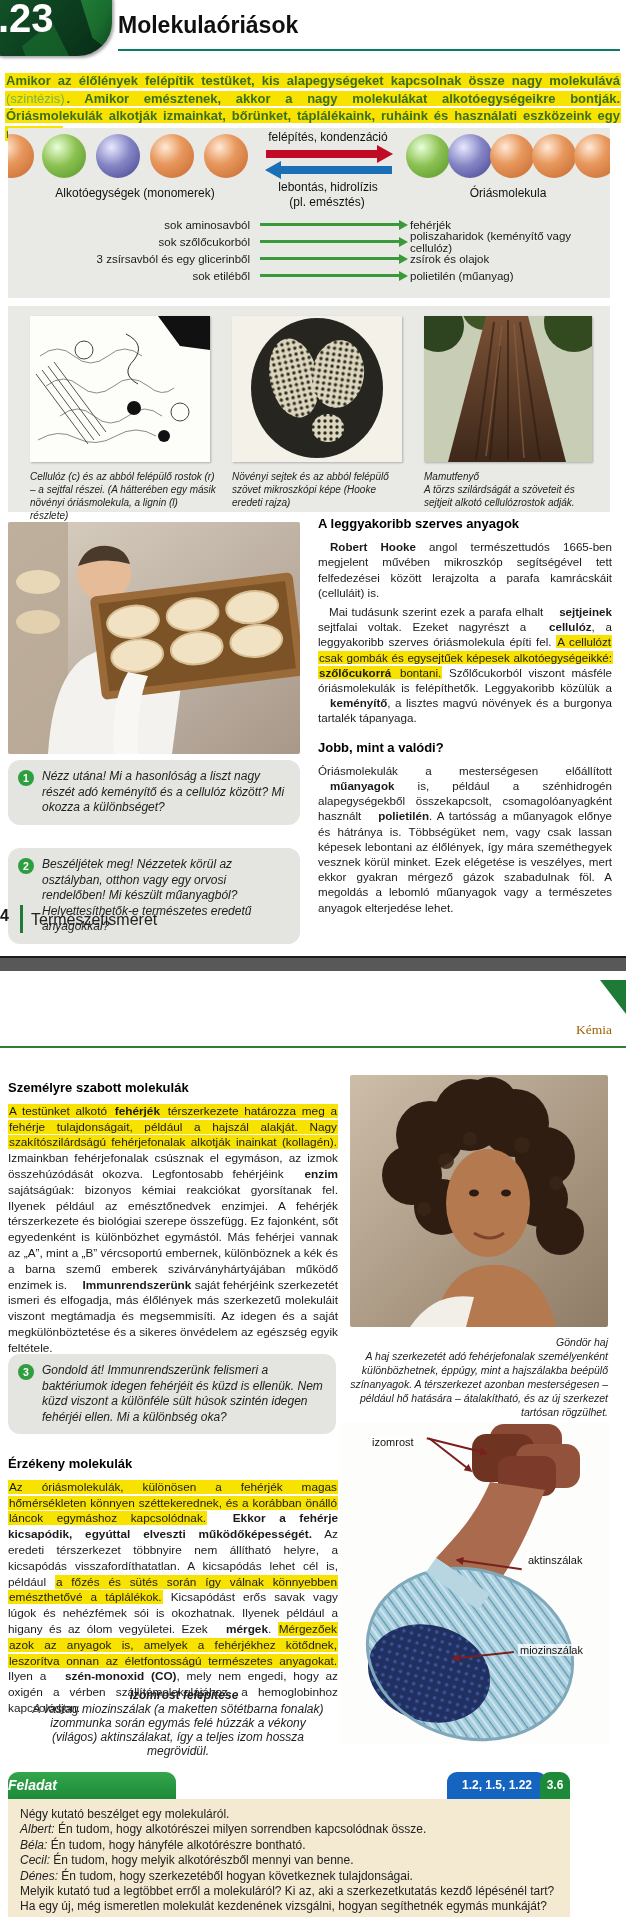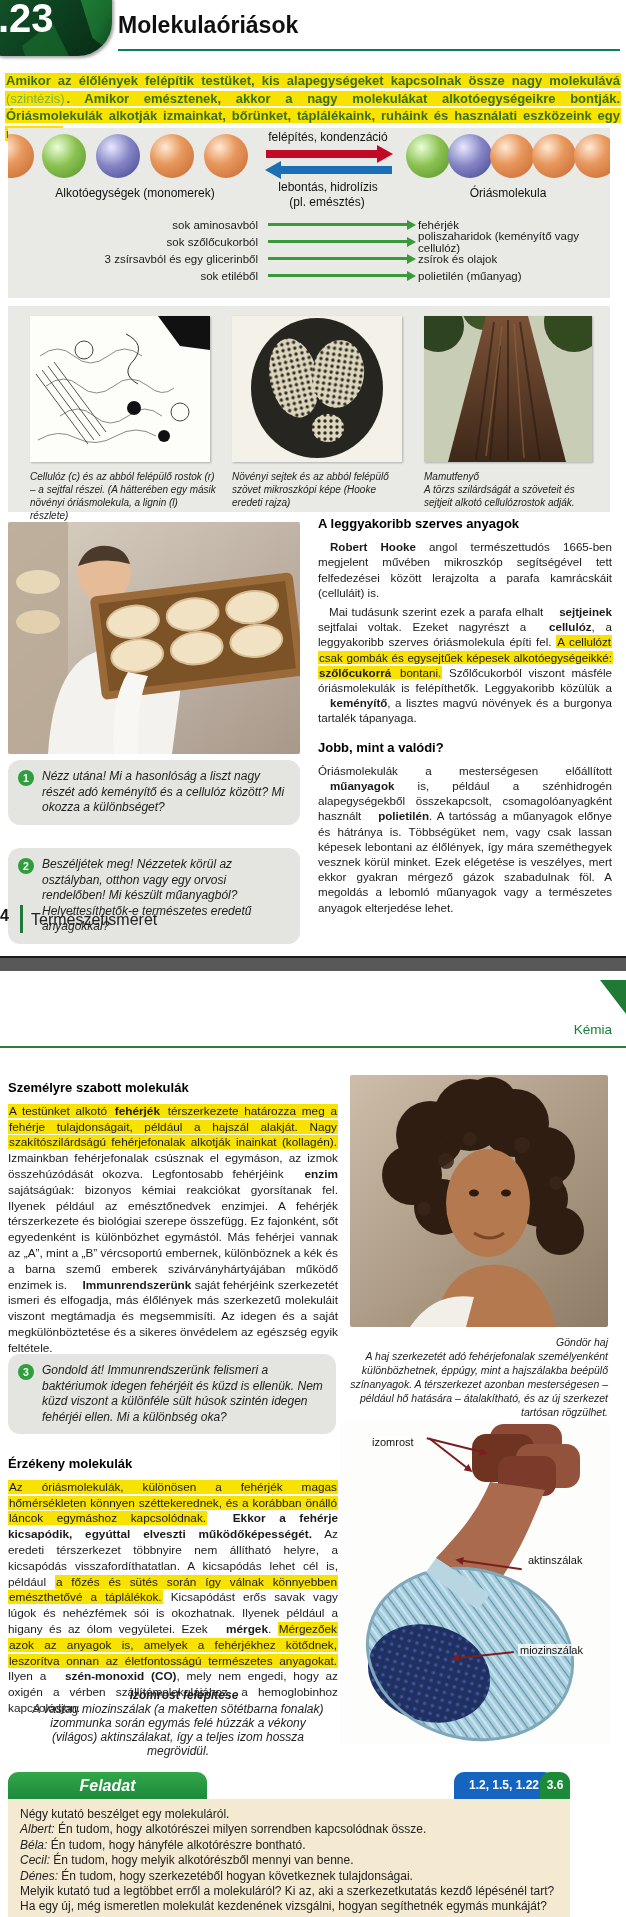--- a/index.html
+++ b/index.html
@@ -30,21 +30,21 @@
   .sp-g{background:radial-gradient(circle at 35% 30%,#eaffd8 0%,#8cc152 45%,#549427 100%);}
   .sp-b{background:radial-gradient(circle at 35% 30%,#e8e8ff 0%,#8585c5 45%,#41418f 100%);}
   .diag-label{position:absolute;font-size:12px;color:#111;text-align:center;}
   .arrow-red{position:absolute;left:258px;top:22px;width:112px;height:8px;background:#c00a26;}
   .arrow-red:after{content:"";position:absolute;right:-15px;top:-5px;border-left:16px solid #c00a26;
     border-top:9px solid transparent;border-bottom:9px solid transparent;}
   .arrow-blue{position:absolute;left:272px;top:38px;width:112px;height:8px;background:#1a6fb5;}
   .arrow-blue:before{content:"";position:absolute;left:-15px;top:-5px;border-right:16px solid #1a6fb5;
     border-top:9px solid transparent;border-bottom:9px solid transparent;}
   .mono-rows{position:absolute;left:0;top:88px;width:602px;}
-  .mono-row{display:flex;align-items:center;height:17px;font-size:11.5px;padding-left:8px;}
+  .mono-row{display:flex;align-items:center;height:17px;font-size:11.5px;}
   .mono-from{width:242px;text-align:right;}
   .g-arrow{position:relative;width:140px;height:3px;background:#3a9a3a;margin:0 10px;flex:0 0 140px;}
   .g-arrow:after{content:"";position:absolute;right:-8px;top:-3.5px;border-left:9px solid #3a9a3a;
     border-top:5px solid transparent;border-bottom:5px solid transparent;}
   .mono-to{flex:1;text-align:left;}
   
   .figbox{position:absolute;left:8px;top:306px;width:602px;height:206px;background:#e9e9e6;}
   .figimg{position:absolute;top:10px;height:146px;background:#fff;box-shadow:1px 1px 2px rgba(0,0,0,.25);overflow:hidden;}
   .figcap{position:absolute;top:164px;font-size:10px;line-height:13px;font-style:italic;color:#222;}
   
@@ -61,43 +61,43 @@
   .indent{text-indent:11px;}
   
   .footer1{position:absolute;left:0;top:905px;height:30px;}
   .pg-num{position:absolute;left:0;top:2px;font-size:16px;font-weight:bold;}
   .pg-bar{position:absolute;left:20px;top:0;width:3px;height:28px;background:#1e7a34;}
   .pg-sub{position:absolute;left:31px;top:6px;font-size:16px;color:#222;}
   .divider{position:absolute;left:0;top:956px;width:626px;height:13px;background:#585858;border-top:2px solid #1c1c1c;}
   
   .corner2{position:absolute;right:0;top:980px;width:0;height:0;
     border-top:34px solid #1e7a34;border-left:26px solid transparent;}
-  .kemia{position:absolute;right:14px;top:1022px;font-size:13.5px;color:#15803d;}
+  .kemia{position:absolute;right:14px;top:1022px;font-size:13.5px;color:#a16207;font-family:Liberation Serif, serif;}
   .kemia-rule{position:absolute;left:0;top:1046px;width:626px;height:2px;background:#2e7d32;}
   
   .colL2{position:absolute;left:8px;top:1080px;width:330px;font-size:11.8px;line-height:15.8px;text-align:justify;}
   .girl{position:absolute;left:350px;top:1075px;width:258px;height:252px;}
   .girlcap{position:absolute;left:330px;top:1335px;width:278px;text-align:right;
     font-size:10.5px;line-height:14px;font-style:italic;color:#222;}
   .muscle{position:absolute;left:340px;top:1422px;width:270px;height:322px;}
   .mlabel{position:absolute;font-size:11px;font-style:normal;color:#111;background:rgba(255,255,255,.75);padding:0 2px;}
   .mline{position:absolute;height:2px;background:#7a1f1f;}
   .mline:after{content:"";position:absolute;top:-3px;border-top:4px solid transparent;border-bottom:4px solid transparent;}
   .mline.dir-r:after{right:-7px;border-left:8px solid #7a1f1f;}
   .mline.dir-l:after{left:-7px;border-right:8px solid #7a1f1f;}
   .musclecap{position:absolute;left:26px;top:1688px;width:304px;text-align:center;
     font-size:12px;line-height:14px;font-style:italic;color:#222;}
   
   .feladat{position:absolute;left:8px;top:1772px;width:562px;}
-  .f-tab{position:absolute;left:0;top:0;width:199px;height:27px;background:linear-gradient(#33a64a,#1d8a3a);
-    border-radius:10px 10px 0 0;color:#fff;font-weight:bold;font-style:italic;font-size:16px;
-    text-align:center;line-height:27px;}
+  .f-tab{position:absolute;left:0;top:0;width:168px;height:27px;background:linear-gradient(#33a64a,#1d8a3a);
+    border-radius:10px 10px 0 0;color:#fff;font-weight:bold;font-style:italic;font-size:14px;
+    text-align:left;line-height:27px;}
   .f-badge{position:absolute;top:0;height:27px;border-radius:10px 10px 0 0;color:#fff;
     font-weight:bold;font-size:12px;text-align:center;line-height:27px;}
-  .f-badge.blue{right:16px;width:100px;background:#1565c0;}
+  .f-badge.blue{right:23px;width:100px;background:#1565c0;}
   .f-badge.green{right:0;width:30px;background:#1d8a3a;}
   .f-body{position:absolute;left:0;top:27px;width:538px;background:#f4ead2;padding:8px 12px 10px 12px;
     font-size:12px;line-height:15.4px;color:#222;}
   .f-body div{white-space:normal;}
 </style>
 </head>
 <body>
 
 <div class="page">
 

